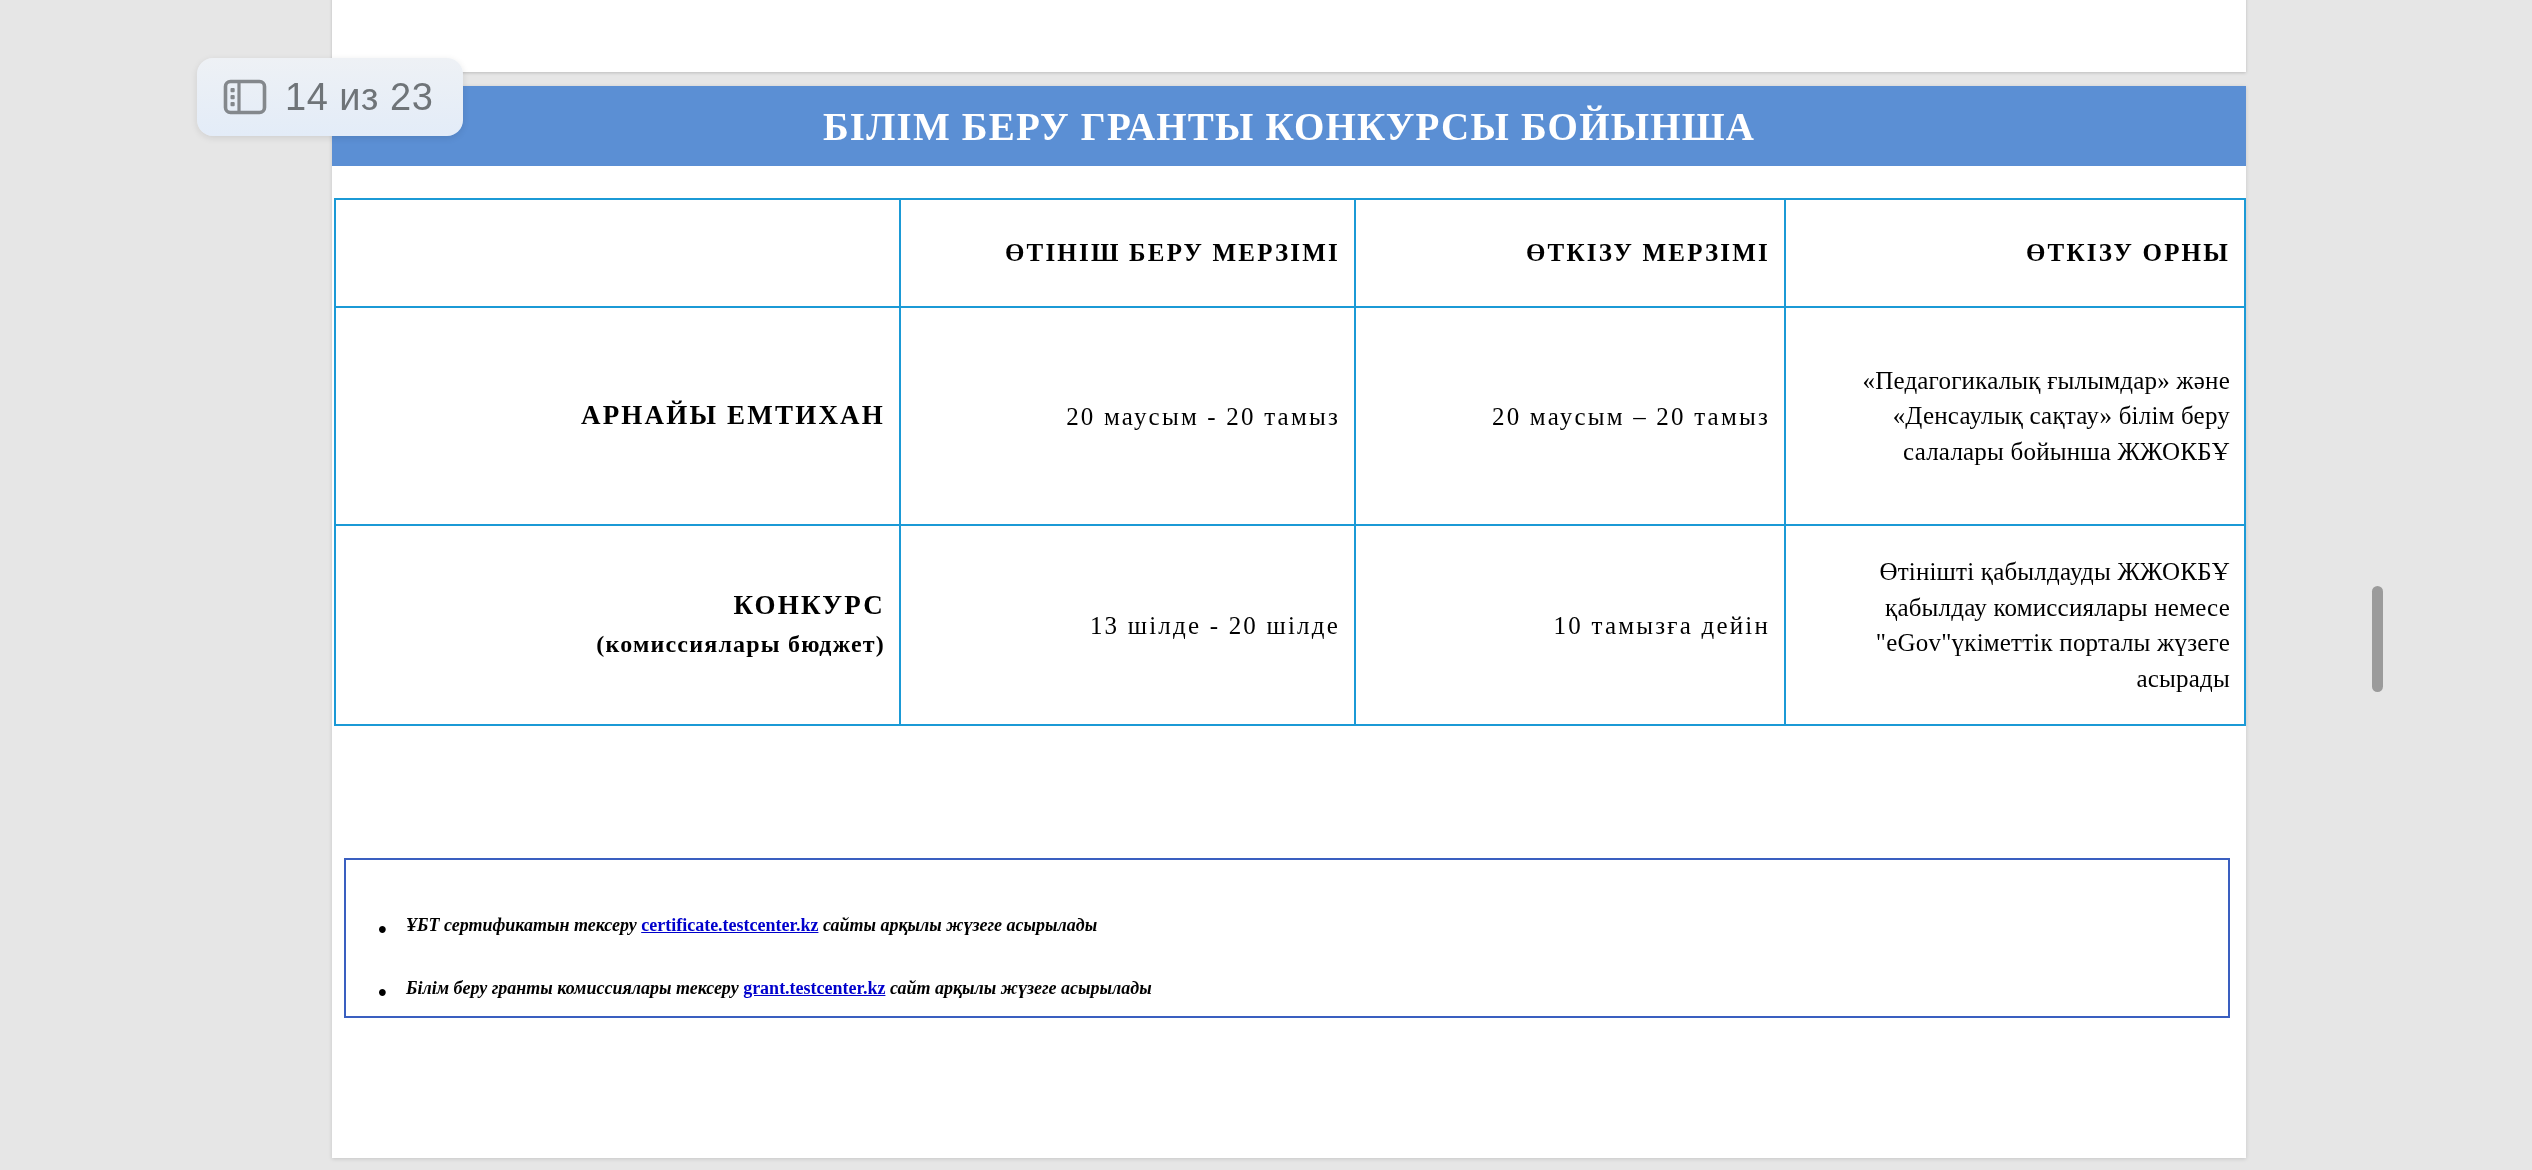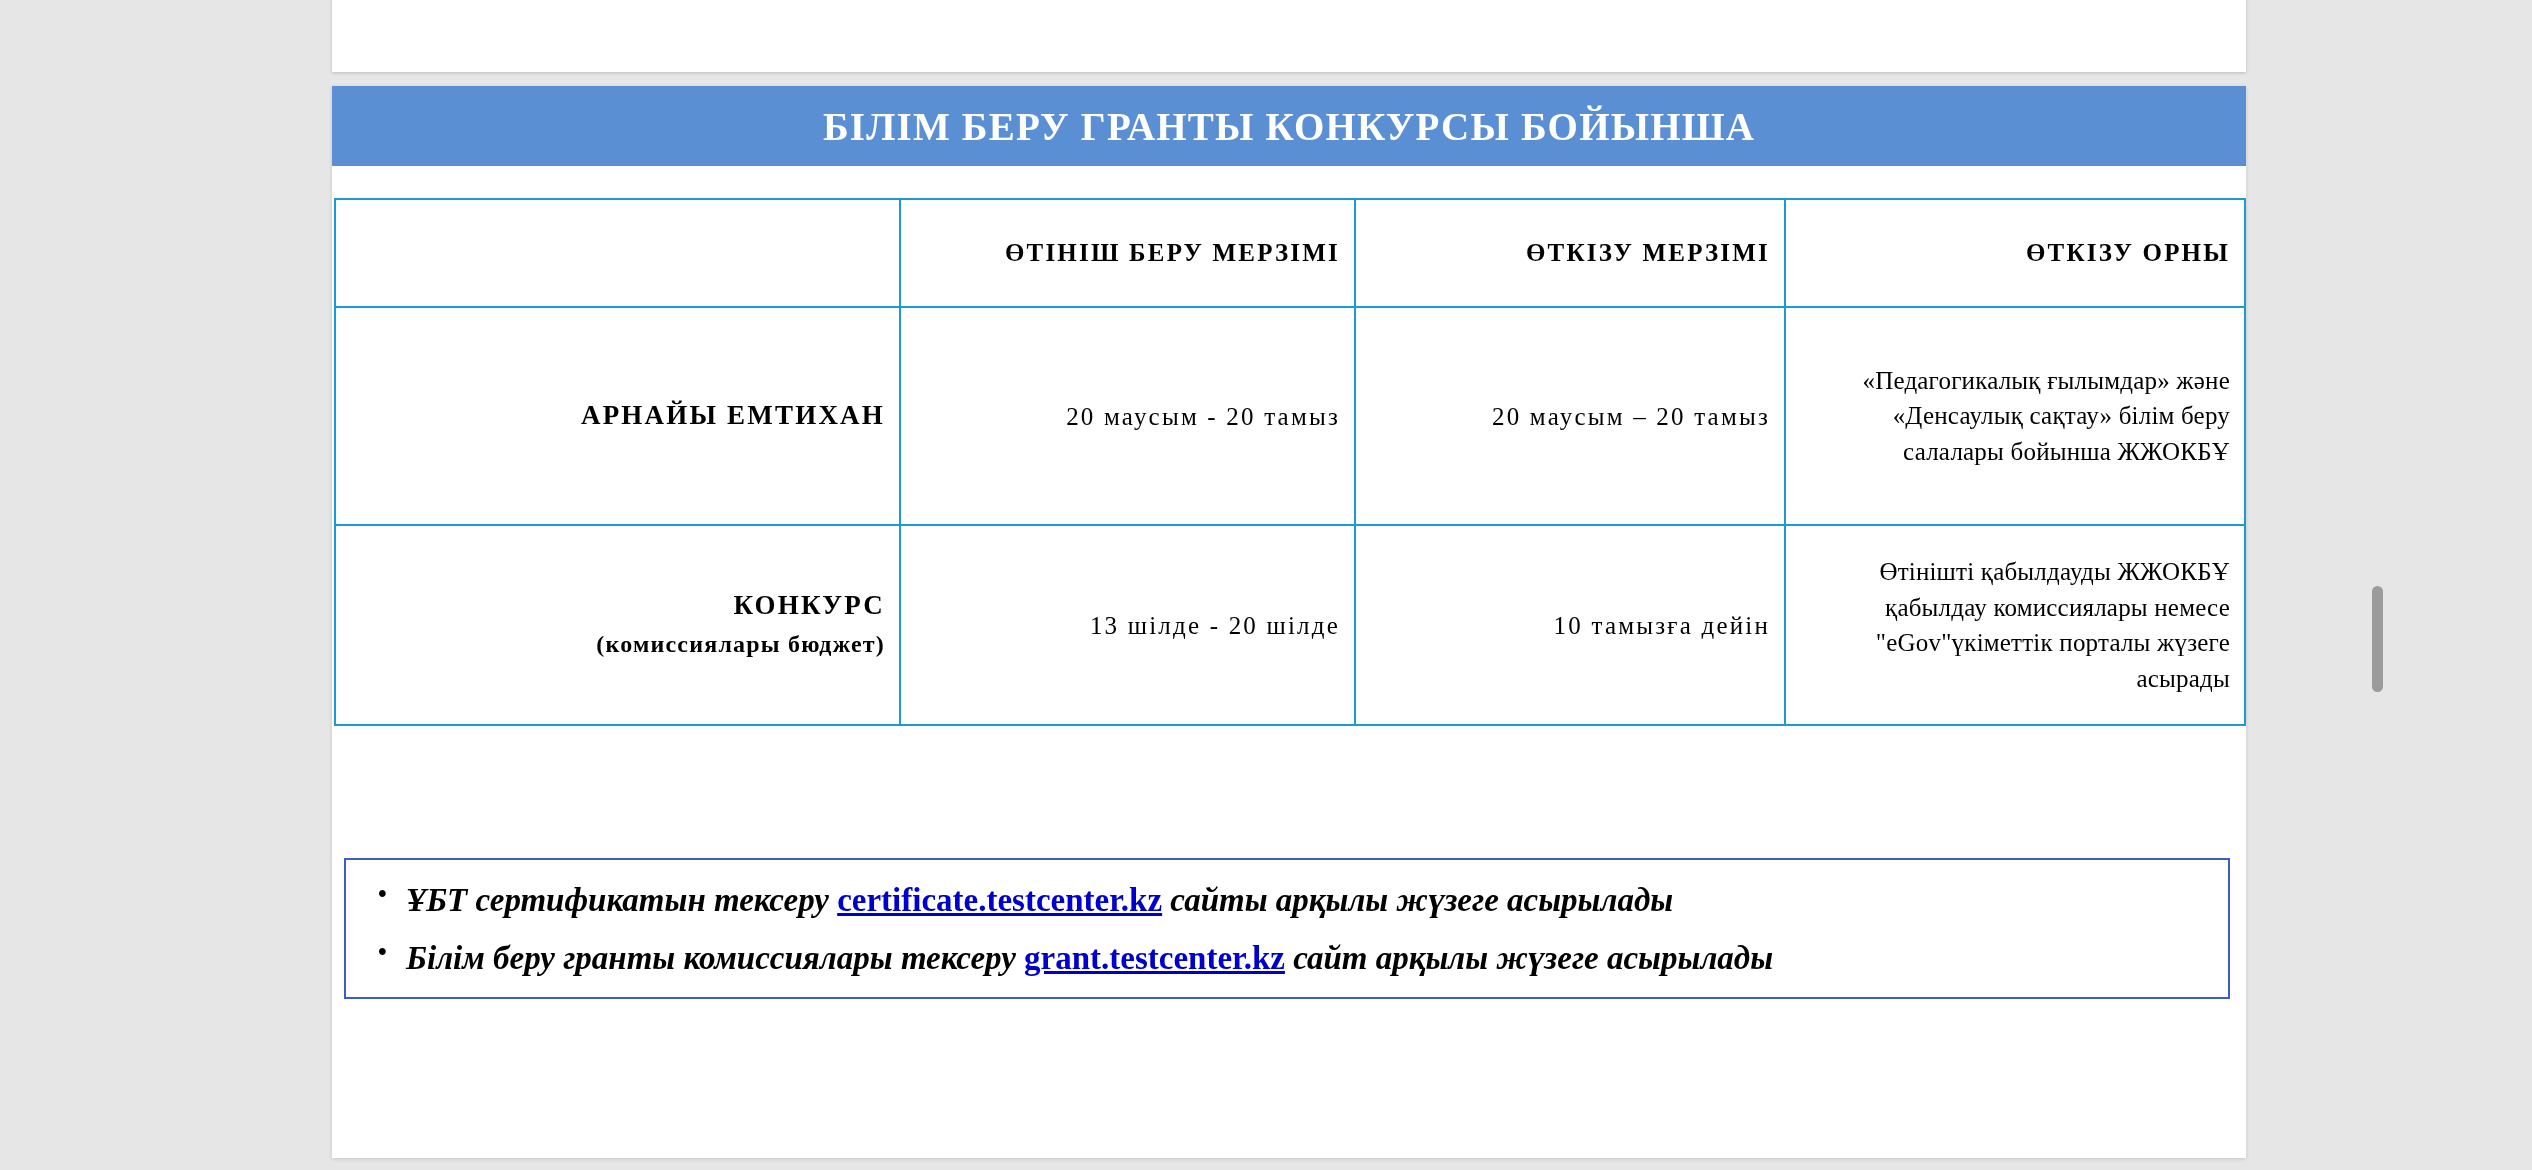--- a/index.html
+++ b/index.html
@@ -134,27 +134,28 @@
     width: 1886px;
     min-height: 112px;
     border: 2px solid #3a5fc0;
     background: #ffffff;
     padding: 16px 26px 14px 26px;
   }
   #note-box ul { list-style: none; }
   #note-box li {
     position: relative;
     padding-left: 34px;
-    font-size: 33px;
+    font-size: 18px;
     font-style: italic;
     font-weight: 700;
     color: #000000;
     line-height: 1.5;
     margin-bottom: 8px;
     white-space: nowrap;
+    margin-top: 36px;
   }
   #note-box li:last-child { margin-bottom: 0; }
   #note-box li::before {
     content: "\2022";
     position: absolute;
     left: 6px;
     top: -1px;
     font-size: 25px;
     font-style: normal;
     color: #000000;
@@ -253,16 +254,28 @@
 
     <div id="note-box">
       <ul>
         <li><span>ҰБТ сертификатын тексеру </span><a class="link" href="#">certificate.testcenter.kz</a><span> сайты арқылы жүзеге асырылады</span></li>
         <li><span>Білім беру гранты комиссиялары тексеру </span><a class="link" href="#">grant.testcenter.kz</a><span> сайт арқылы жүзеге асырылады</span></li>
       </ul>
     </div>
 
   </div>
 
+  <div id="page-indicator">
+    <span>
+      <svg class="panel-icon" viewBox="0 0 44 36" fill="none" xmlns="http://www.w3.org/2000/svg">
+        <rect x="2.5" y="2.5" width="39" height="31" rx="5" stroke="#84888c" stroke-width="3.6"></rect>
+        <line x1="16" y1="3" x2="16" y2="33" stroke="#84888c" stroke-width="3.2"></line>
+        <rect x="7.5" y="9" width="4.2" height="4.2" rx="1" fill="#84888c"></rect>
+        <rect x="7.5" y="16" width="4.2" height="4.2" rx="1" fill="#84888c"></rect>
+        <rect x="7.5" y="23" width="4.2" height="4.2" rx="1" fill="#84888c"></rect>
+      </svg>
+    </span>
+    <span class="pi-label">14 из 23</span>
+  </div>
 
   <div id="vscroll-thumb"></div>
 
 </div>
 
 </body></html>

